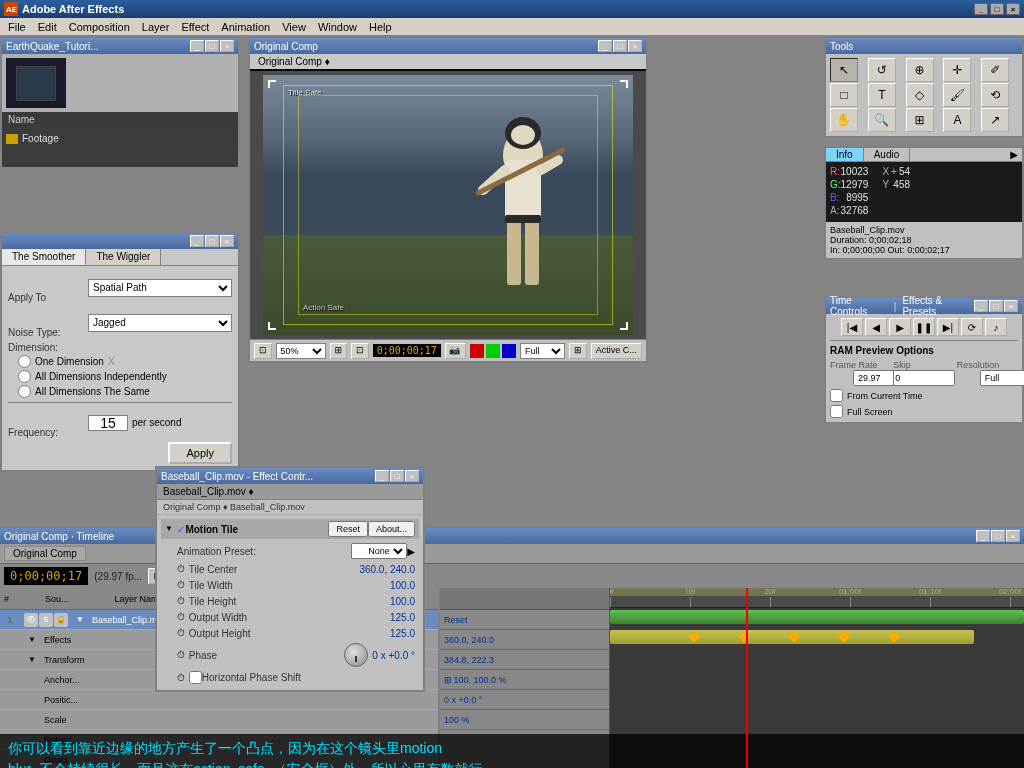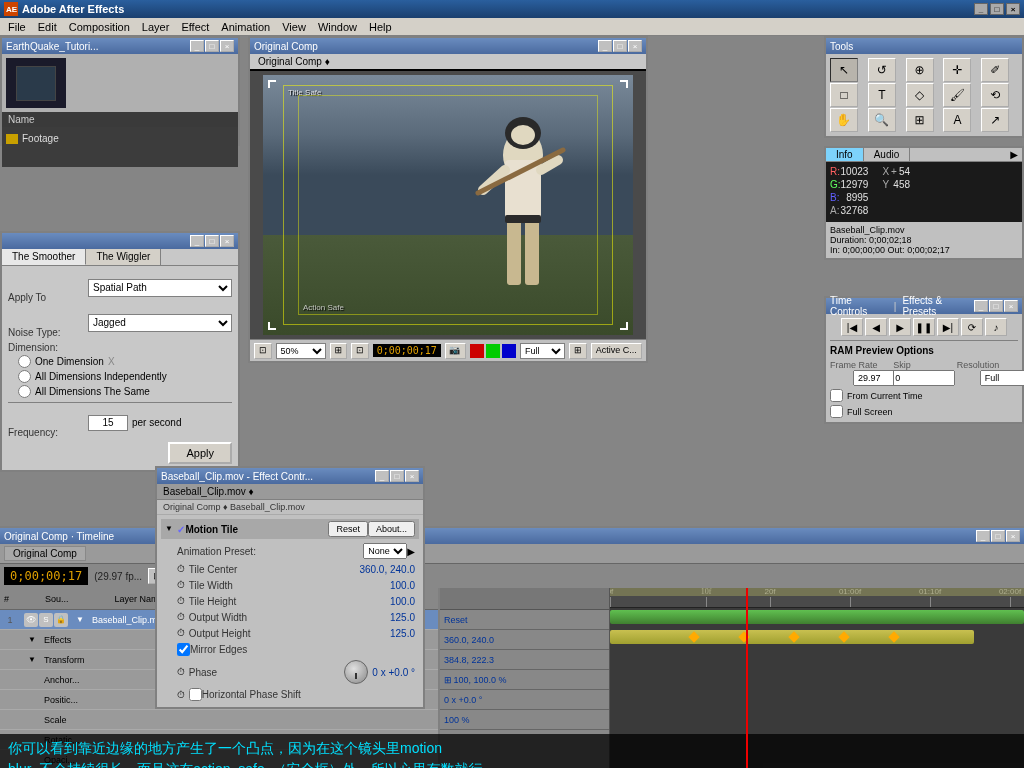--- a/index.html
+++ b/index.html
@@ -132,21 +132,21 @@
     .radio-row {
       display: flex;
       align-items: center;
       margin-bottom: 2px;
       font-size: 10px;
     }
     .radio-row input { margin-right: 4px; }
     .num-input {
       width: 40px;
       height: 16px;
-      font-size: 10px;
+      font-size: 14px;
       border: 1px solid #808080;
       background: #fff;
       text-align: center;
     }
     .apply-btn {
       background: #d4d0c8;
       border: 2px outset #fff;
       padding: 3px 16px;
       font-size: 11px;
       cursor: pointer;
@@ -1065,21 +1065,21 @@
       <div class="effect-section-header">
         <span class="triangle-btn">▼</span>
         <span style="color:#66f;">✓</span>
         <span>Motion Tile</span>
         <button style="margin-left:auto;font-size:9px;padding:1px 6px;">Reset</button>
         <button style="font-size:9px;padding:1px 6px;">About...</button>
       </div>
 
       <div class="effect-row">
         <span class="effect-label">Animation Preset:</span>
-        <select style="font-size:9px;height:16px;">
+        <select style="font-size:9px;height:16px;padding-left:12px;">
           <option>None</option>
         </select>
         <span>▶</span>
       </div>
 
       <div class="effect-row">
         <span style="margin-right:4px;font-size:10px;">⏱</span>
         <span class="effect-label">Tile Center</span>
         <span class="effect-value">360.0, 240.0</span>
       </div>
@@ -1101,24 +1101,20 @@
         <span class="effect-label">Output Width</span>
         <span class="effect-value">125.0</span>
       </div>
 
       <div class="effect-row">
         <span style="margin-right:4px;font-size:10px;">⏱</span>
         <span class="effect-label">Output Height</span>
         <span class="effect-value">125.0</span>
       </div>
 
-      <div class="effect-checkbox-row">
-        <input type="checkbox" checked="" style="">
-        <span class="effect-label">Mirror Edges</span>
-      </div>
 
       <div class="effect-row" style="align-items:center;">
         <span style="margin-right:4px;font-size:10px;">⏱</span>
         <span class="effect-label">Phase</span>
         <div class="phase-knob">
           <div class="phase-indicator"></div>
         </div>
         <span class="effect-value">0 x +0.0 °</span>
       </div>
 
@@ -1233,21 +1229,21 @@
       </div>
 
       <div class="timeline-graph">
 
         <div class="time-ruler">
           <div style="position:relative;width:100%;height:100%;">
 
             <div style="position:absolute;left:0px;" class="time-tick major">
               <div class="tick-label">0f</div>
             </div>
-            <div style="position:absolute;left:96px;font-family:Liberation Serif, serif;" class="time-tick major">
+            <div style="position:absolute;left:80px;font-family:Liberation Serif, serif;" class="time-tick major">
               <div class="tick-label">10f</div>
             </div>
             <div style="position:absolute;left:160px;" class="time-tick major">
               <div class="tick-label">20f</div>
             </div>
             <div style="position:absolute;left:240px;" class="time-tick major">
               <div class="tick-label">01:00f</div>
             </div>
             <div style="position:absolute;left:320px;" class="time-tick major">
               <div class="tick-label">01:10f</div>

